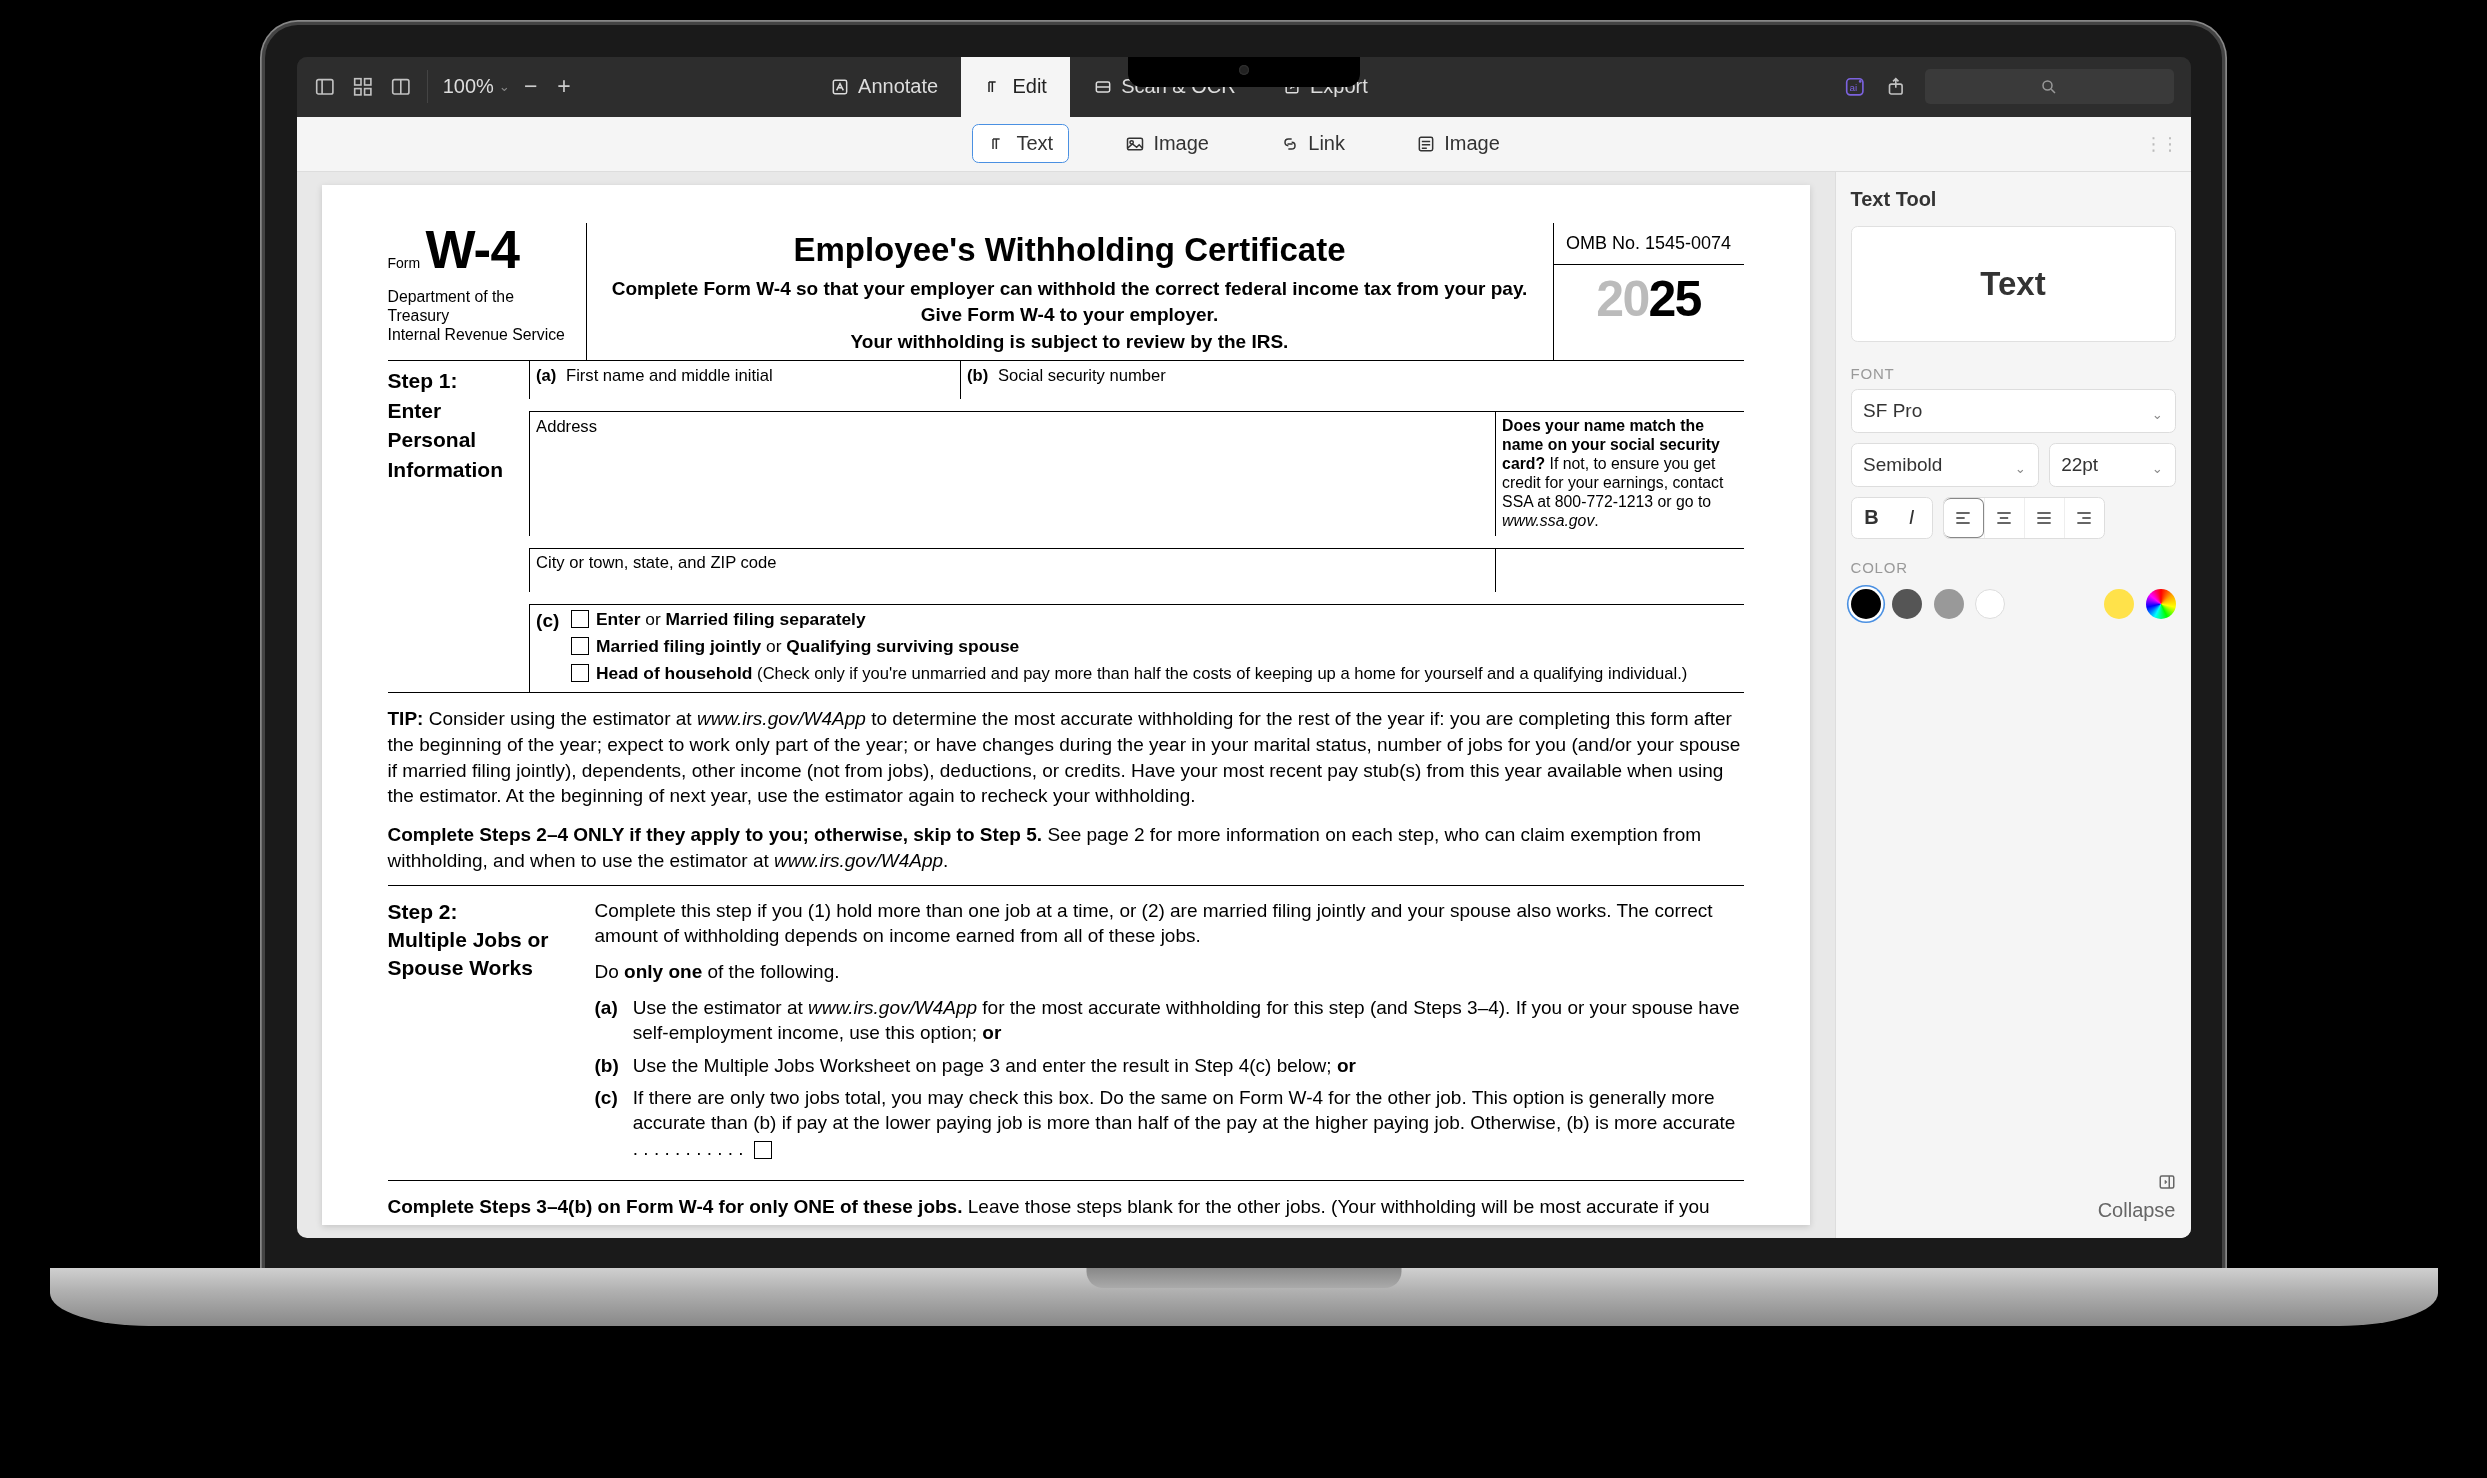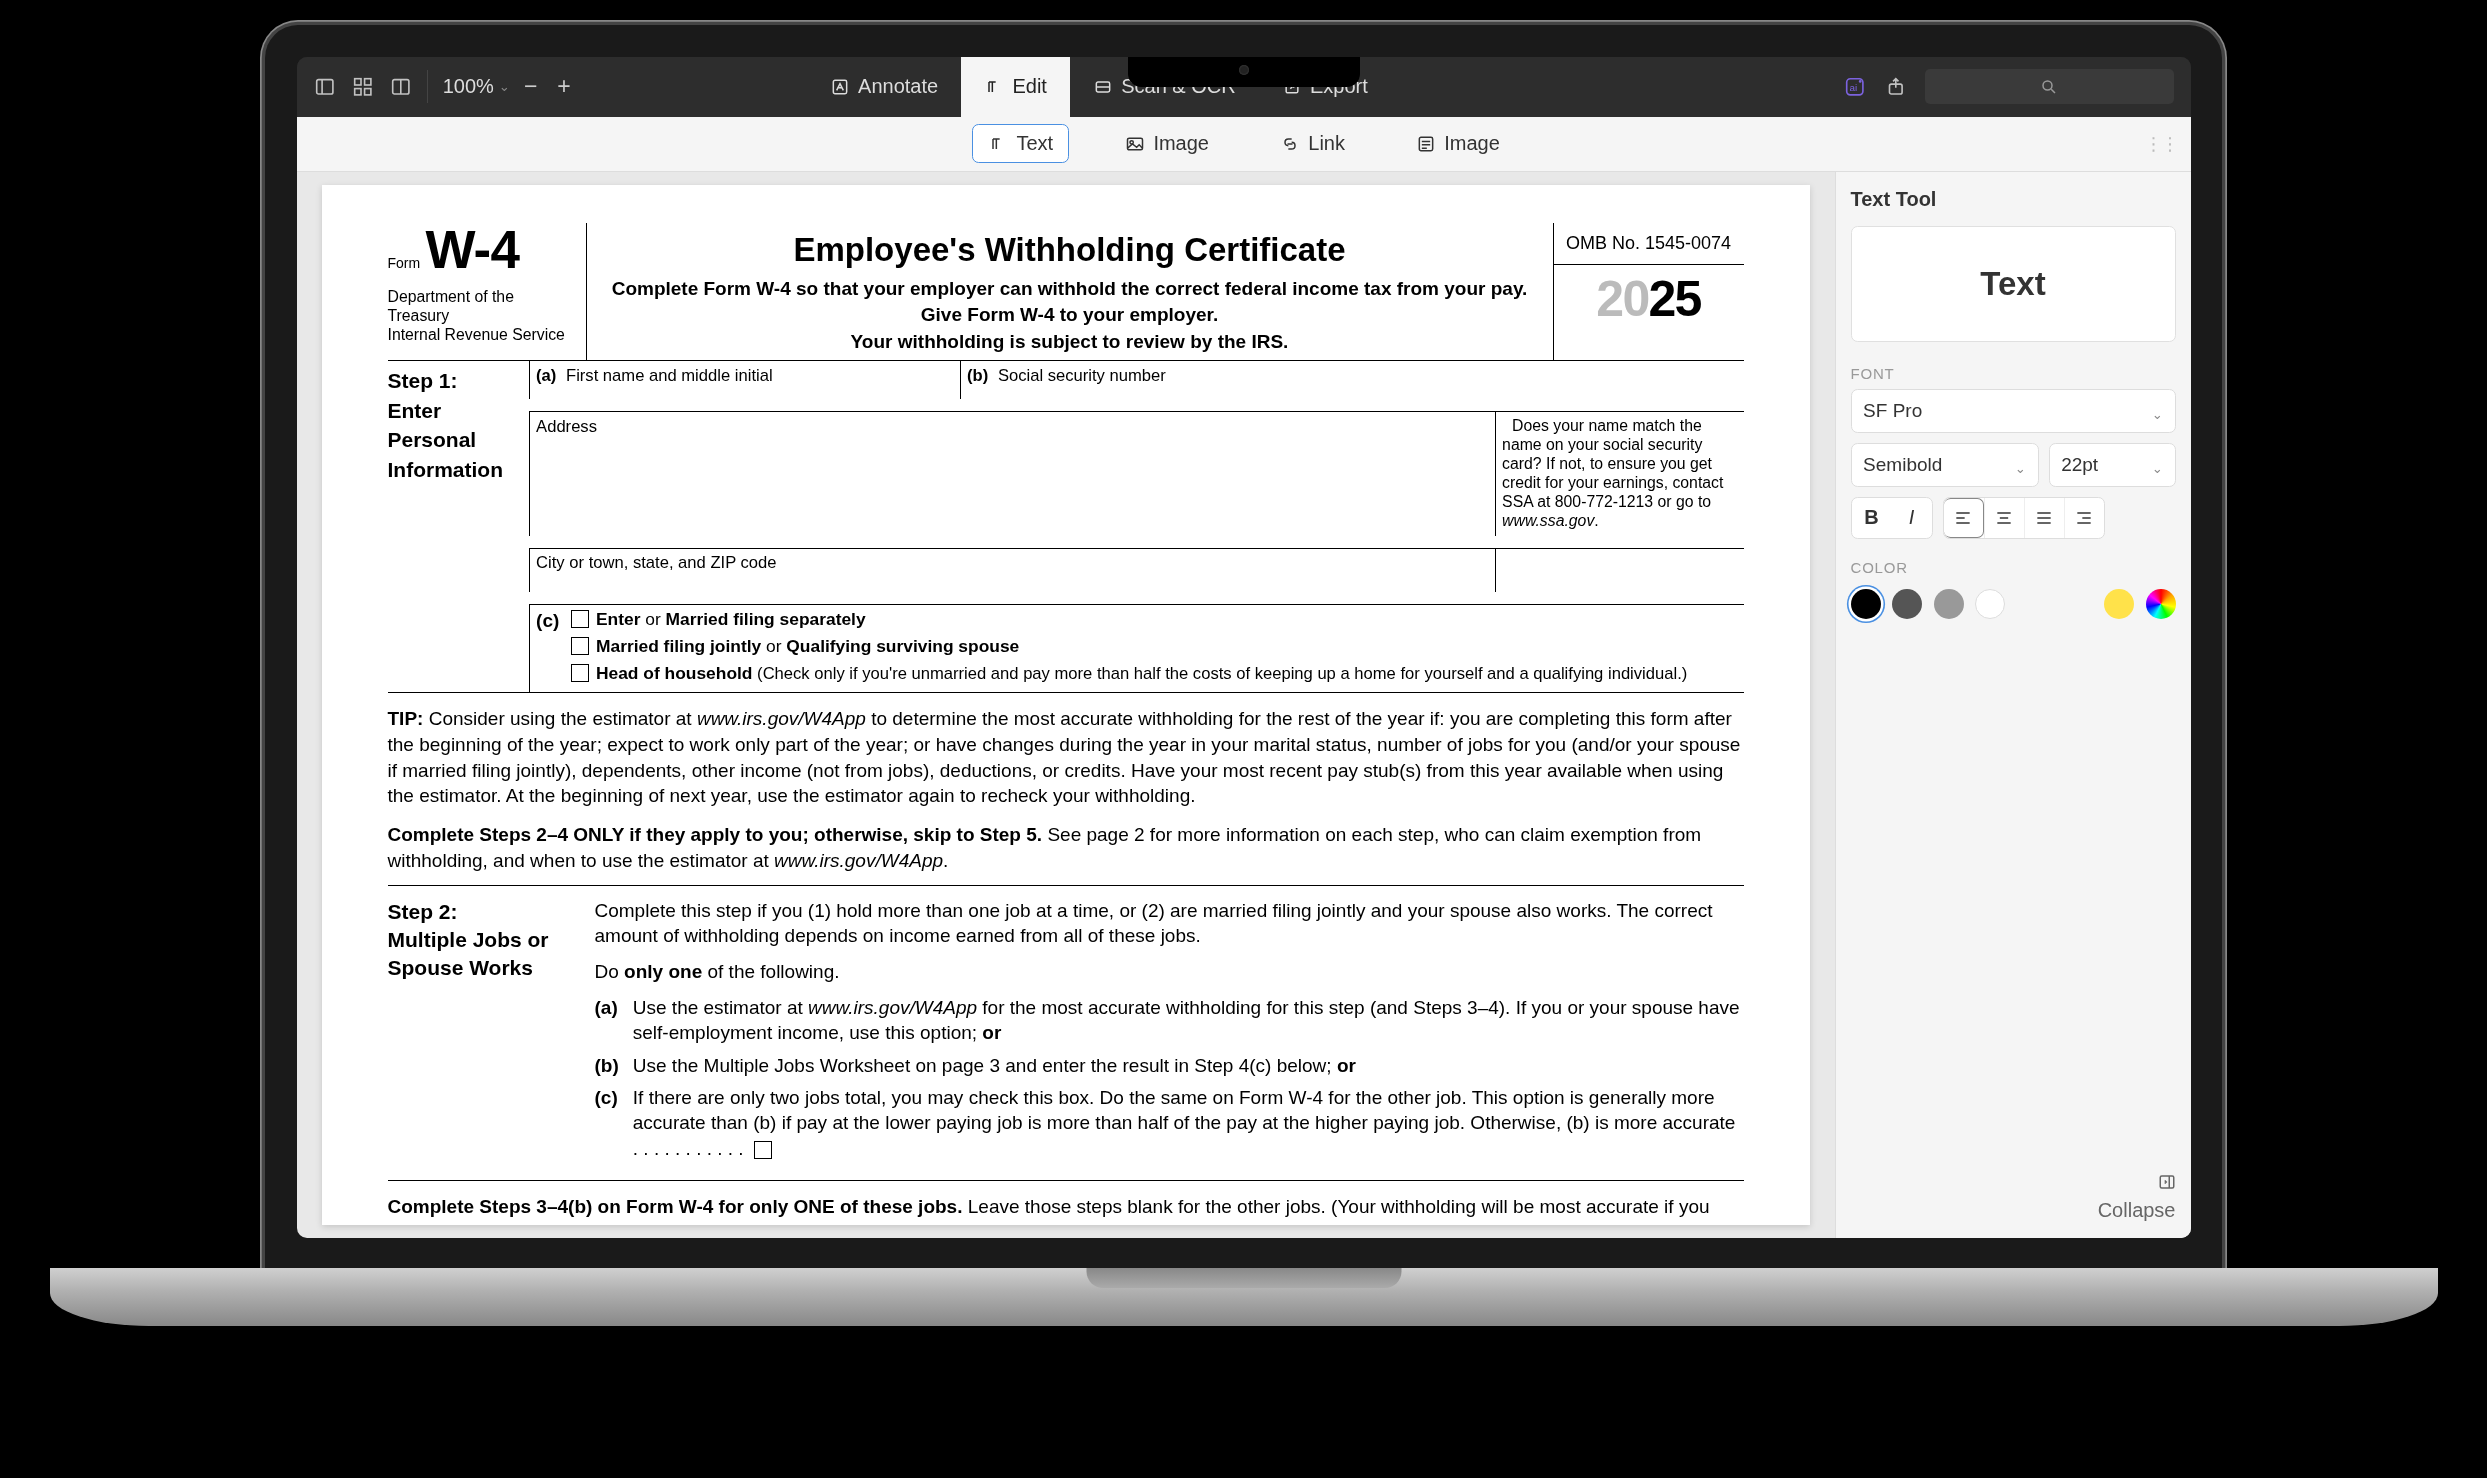--- a/index.html
+++ b/index.html
@@ -197,21 +197,21 @@
   .step1-fields { flex: 1; display: flex; flex-direction: column; gap: 12px; }
   .field-row { display: flex; border-top: 0.8px solid #000; }
   .step1-fields .field-row:first-child { border-top: none; }
   .field-cell { border-left: 0.8px solid #000; padding: 3.3px 6.6px; font-size: 16.6px; min-height: 38px; }
   .fc-a { width: 431px; }
   .fc-b { flex: 1; }
   .fc-c { width: 249px; }
   .field-letter { font-weight: 700; margin-right: 5px; }
   .addr-full { flex: 1; }
   .ssn-note { width: 249px; font-size: 15.8px; line-height: 1.2; padding: 5px 6.6px; border-left: 0.8px solid #000; }
-  .ssn-note b { font-weight: 400; margin-left: 10px; }
+  .ssn-note b { font-weight: 700; }
   .ssn-note i { font-style: italic; }
   .filing-row { border-left: 0.8px solid #000; padding: 3.3px 6.6px; }
   .filing-row .field-letter { display: inline-block; width: 25px; vertical-align: top; }
   .filing-options { display: inline-block; }
   .filing-opt { display: flex; align-items: flex-start; gap: 6.6px; margin-bottom: 3.3px; font-size: 17.4px; }
   .checkbox { width: 18px; height: 18px; border: 1.2px solid #000; flex-shrink: 0; margin-top: 1.7px; }
 
   .body-text { margin-top: 13.3px; font-size: 19px; }
   .body-text b { font-weight: 700; }
   .body-text em, .body-text i { font-style: italic; }

